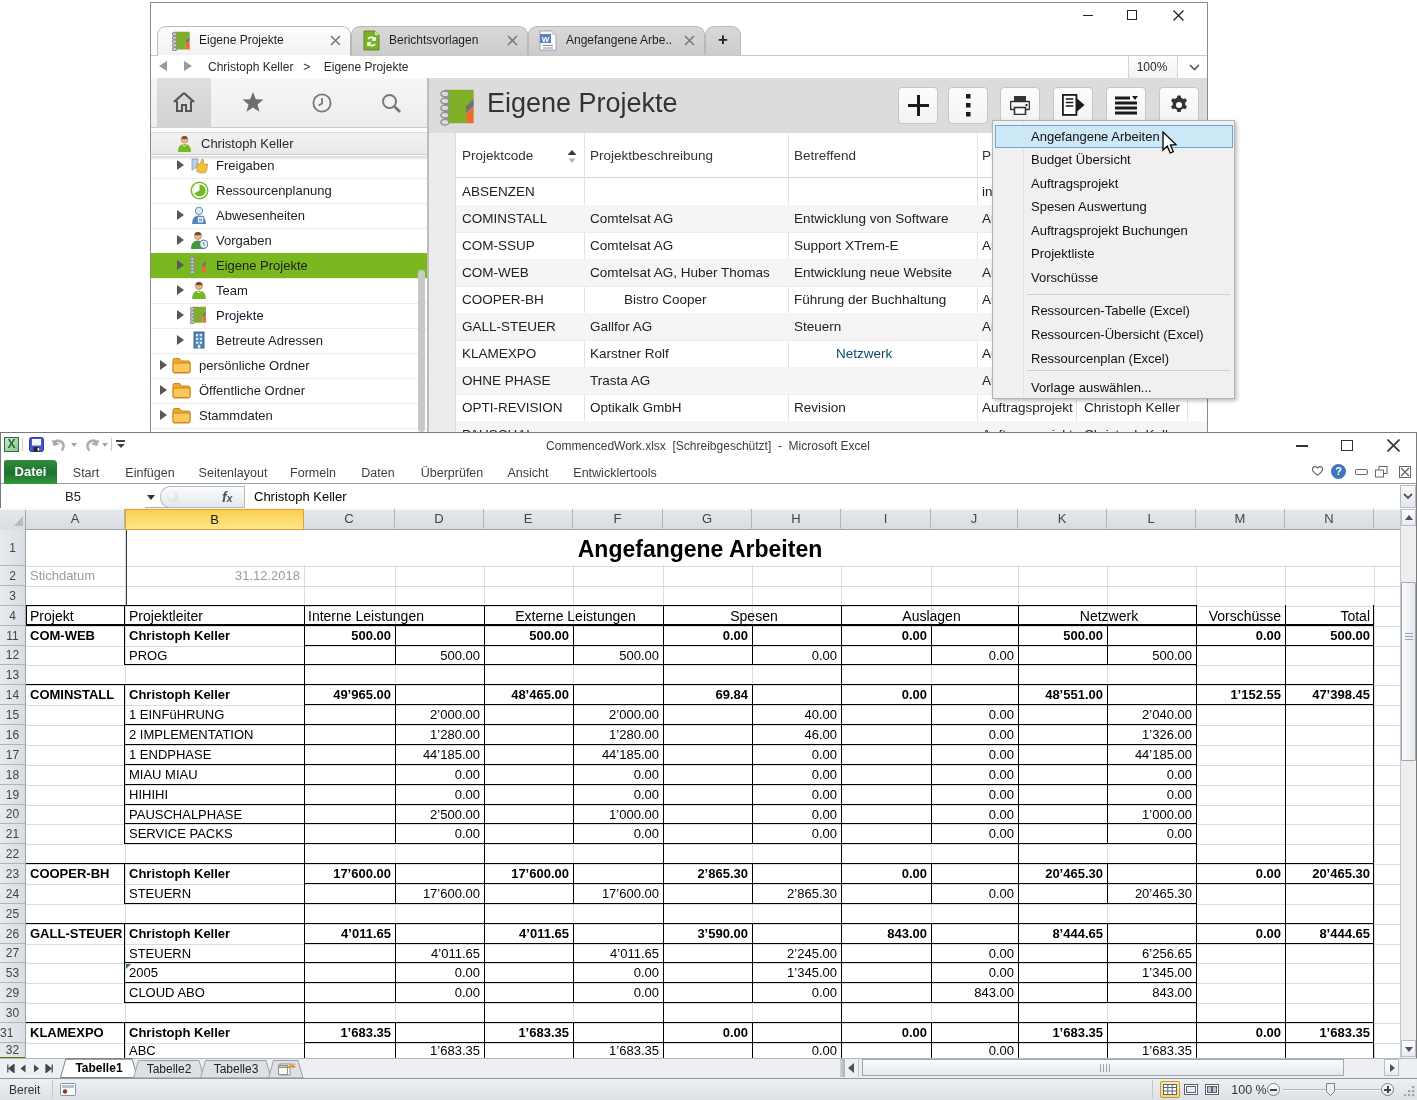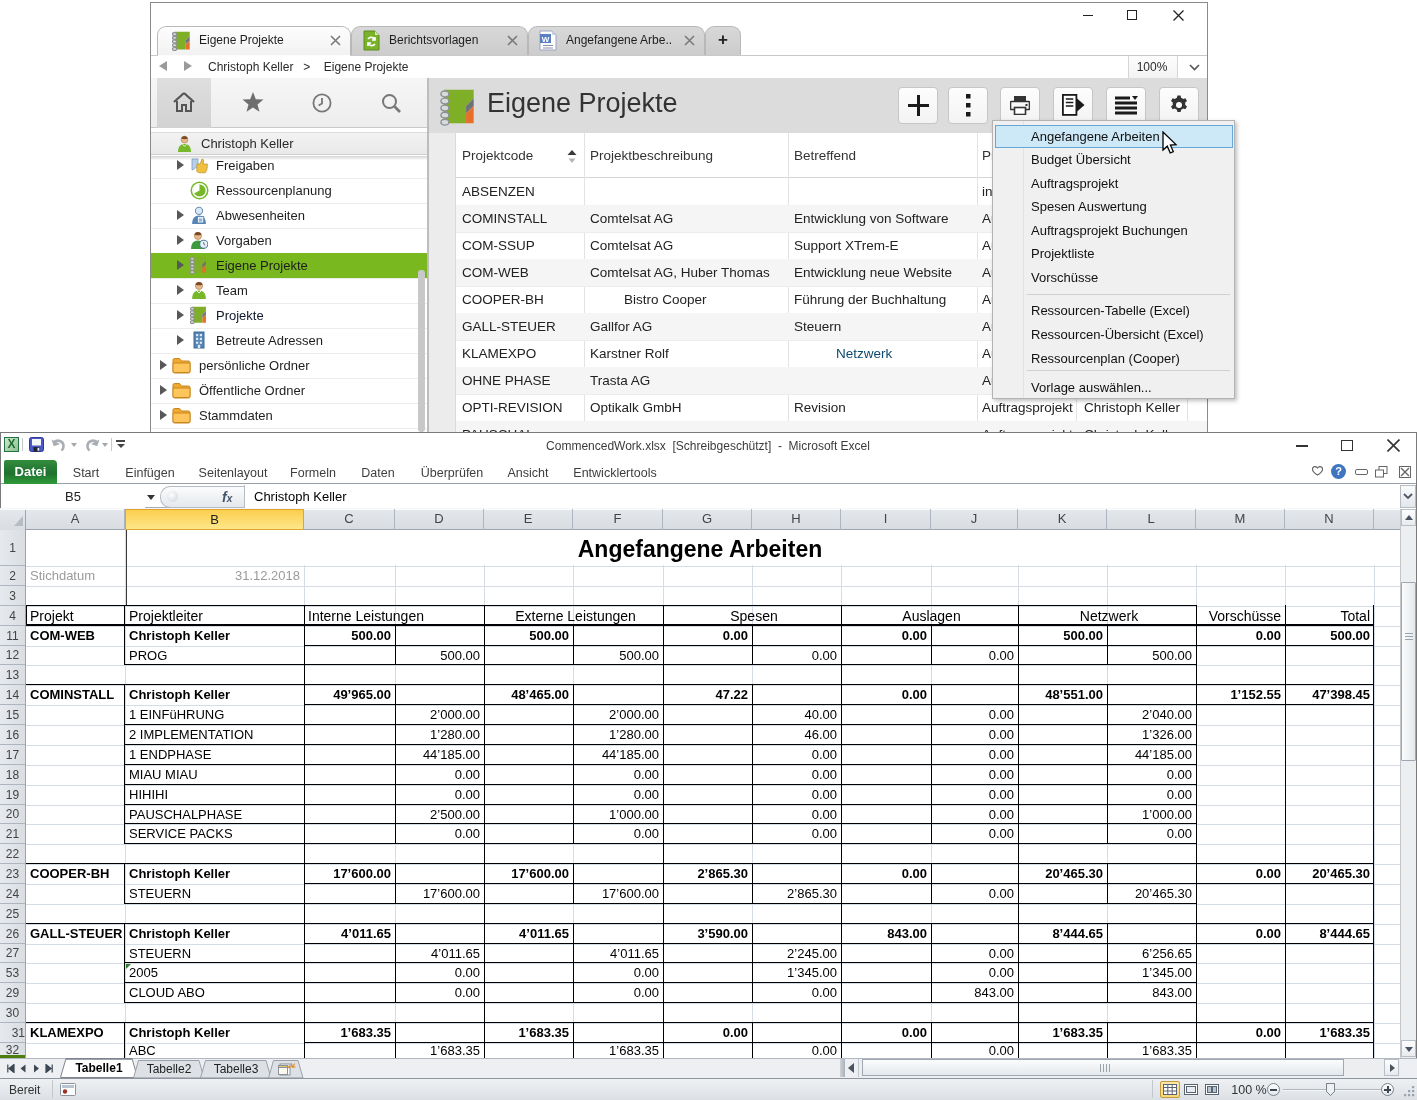--- a/index.html
+++ b/index.html
@@ -440,22 +440,22 @@
 <div class="abs" style="left:0;top:824px;width:25px;height:20px;border-bottom:1px solid #aeb5be;font-size:12px;color:#444;text-align:center;line-height:20px">21</div>
 <div class="abs" style="left:0;top:844px;width:25px;height:20px;border-bottom:1px solid #aeb5be;font-size:12px;color:#444;text-align:center;line-height:20px">22</div>
 <div class="abs" style="left:0;top:864px;width:25px;height:20px;border-bottom:1px solid #aeb5be;font-size:12px;color:#444;text-align:center;line-height:20px">23</div>
 <div class="abs" style="left:0;top:884px;width:25px;height:20px;border-bottom:1px solid #aeb5be;font-size:12px;color:#444;text-align:center;line-height:20px">24</div>
 <div class="abs" style="left:0;top:904px;width:25px;height:20px;border-bottom:1px solid #aeb5be;font-size:12px;color:#444;text-align:center;line-height:20px">25</div>
 <div class="abs" style="left:0;top:924px;width:25px;height:20px;border-bottom:1px solid #aeb5be;font-size:12px;color:#444;text-align:center;line-height:20px">26</div>
 <div class="abs" style="left:0;top:944px;width:25px;height:19px;border-bottom:1px solid #aeb5be;font-size:12px;color:#444;text-align:center;line-height:19px">27</div>
 <div class="abs" style="left:0;top:963px;width:25px;height:20px;border-bottom:1px solid #aeb5be;font-size:12px;color:#444;text-align:center;line-height:20px">53</div>
 <div class="abs" style="left:0;top:983px;width:25px;height:20px;border-bottom:1px solid #aeb5be;font-size:12px;color:#444;text-align:center;line-height:20px">29</div>
 <div class="abs" style="left:0;top:1003px;width:25px;height:20px;border-bottom:1px solid #aeb5be;font-size:12px;color:#444;text-align:center;line-height:20px">30</div>
-<div class="abs" style="left:0;top:1023px;width:25px;height:20px;border-bottom:1px solid #aeb5be;font-size:12px;color:#444;text-align:right;line-height:20px">31</div>
-<div class="abs" style="left:0;top:1043px;width:25px;height:15px;border-bottom:3px solid #4d7c0f;font-size:12px;color:#444;text-align:center;line-height:15px">32</div>
+<div class="abs" style="left:0;top:1023px;width:25px;height:20px;border-bottom:1px solid #aeb5be;font-size:12px;color:#444;text-align:left;line-height:20px">31</div>
+<div class="abs" style="left:0;top:1043px;width:25px;height:15px;border-bottom:1px solid #4d7c0f;font-size:12px;color:#444;text-align:center;line-height:15px">32</div>
 <div class="abs" style="left:125px;top:530px;width:1px;height:528px;background:#d6dce5"></div>
 <div class="abs" style="left:304px;top:530px;width:1px;height:528px;background:#d6dce5"></div>
 <div class="abs" style="left:395px;top:530px;width:1px;height:528px;background:#d6dce5"></div>
 <div class="abs" style="left:484px;top:530px;width:1px;height:528px;background:#d6dce5"></div>
 <div class="abs" style="left:573px;top:530px;width:1px;height:528px;background:#d6dce5"></div>
 <div class="abs" style="left:663px;top:530px;width:1px;height:528px;background:#d6dce5"></div>
 <div class="abs" style="left:752px;top:530px;width:1px;height:528px;background:#d6dce5"></div>
 <div class="abs" style="left:841px;top:530px;width:1px;height:528px;background:#d6dce5"></div>
 <div class="abs" style="left:931px;top:530px;width:1px;height:528px;background:#d6dce5"></div>
 <div class="abs" style="left:1018px;top:530px;width:1px;height:528px;background:#d6dce5"></div>
@@ -515,21 +515,21 @@
 <div class="abs" style="left:125px;top:646px;width:179px;height:19px;font-size:13px;font-weight:normal;color:#000;text-align:left;line-height:19px;padding:0 4px;white-space:nowrap;overflow:hidden">PROG</div>
 <div class="abs" style="left:395px;top:646px;width:89px;height:19px;font-size:13px;font-weight:normal;color:#000;text-align:right;line-height:19px;padding:0 4px;white-space:nowrap;overflow:hidden">500.00</div>
 <div class="abs" style="left:573px;top:646px;width:90px;height:19px;font-size:13px;font-weight:normal;color:#000;text-align:right;line-height:19px;padding:0 4px;white-space:nowrap;overflow:hidden">500.00</div>
 <div class="abs" style="left:752px;top:646px;width:89px;height:19px;font-size:13px;font-weight:normal;color:#000;text-align:right;line-height:19px;padding:0 4px;white-space:nowrap;overflow:hidden">0.00</div>
 <div class="abs" style="left:931px;top:646px;width:87px;height:19px;font-size:13px;font-weight:normal;color:#000;text-align:right;line-height:19px;padding:0 4px;white-space:nowrap;overflow:hidden">0.00</div>
 <div class="abs" style="left:1107px;top:646px;width:89px;height:19px;font-size:13px;font-weight:normal;color:#000;text-align:right;line-height:19px;padding:0 4px;white-space:nowrap;overflow:hidden">500.00</div>
 <div class="abs" style="left:26px;top:685px;width:99px;height:20px;font-size:13px;font-weight:bold;color:#000;text-align:left;line-height:20px;padding:0 4px;white-space:nowrap;overflow:hidden">COMINSTALL</div>
 <div class="abs" style="left:125px;top:685px;width:179px;height:20px;font-size:13px;font-weight:bold;color:#000;text-align:left;line-height:20px;padding:0 4px;white-space:nowrap;overflow:hidden">Christoph Keller</div>
 <div class="abs" style="left:304px;top:685px;width:91px;height:20px;font-size:13px;font-weight:bold;color:#000;text-align:right;line-height:20px;padding:0 4px;white-space:nowrap;overflow:hidden">49’965.00</div>
 <div class="abs" style="left:484px;top:685px;width:89px;height:20px;font-size:13px;font-weight:bold;color:#000;text-align:right;line-height:20px;padding:0 4px;white-space:nowrap;overflow:hidden">48’465.00</div>
-<div class="abs" style="left:663px;top:685px;width:89px;height:20px;font-size:13px;font-weight:bold;color:#000;text-align:right;line-height:20px;padding:0 4px;white-space:nowrap;overflow:hidden">47.22</div>
+<div class="abs" style="left:663px;top:685px;width:89px;height:20px;font-size:13px;font-weight:bold;color:#000;text-align:right;line-height:20px;padding:0 4px;white-space:nowrap;overflow:hidden">69.84</div>
 <div class="abs" style="left:841px;top:685px;width:90px;height:20px;font-size:13px;font-weight:bold;color:#000;text-align:right;line-height:20px;padding:0 4px;white-space:nowrap;overflow:hidden">0.00</div>
 <div class="abs" style="left:1018px;top:685px;width:89px;height:20px;font-size:13px;font-weight:bold;color:#000;text-align:right;line-height:20px;padding:0 4px;white-space:nowrap;overflow:hidden">48’551.00</div>
 <div class="abs" style="left:1196px;top:685px;width:89px;height:20px;font-size:13px;font-weight:bold;color:#000;text-align:right;line-height:20px;padding:0 4px;white-space:nowrap;overflow:hidden">1’152.55</div>
 <div class="abs" style="left:1285px;top:685px;width:89px;height:20px;font-size:13px;font-weight:bold;color:#000;text-align:right;line-height:20px;padding:0 4px;white-space:nowrap;overflow:hidden">47’398.45</div>
 <div class="abs" style="left:125px;top:705px;width:179px;height:20px;font-size:13px;font-weight:normal;color:#000;text-align:left;line-height:20px;padding:0 4px;white-space:nowrap;overflow:hidden">1 EINFüHRUNG</div>
 <div class="abs" style="left:395px;top:705px;width:89px;height:20px;font-size:13px;font-weight:normal;color:#000;text-align:right;line-height:20px;padding:0 4px;white-space:nowrap;overflow:hidden">2’000.00</div>
 <div class="abs" style="left:573px;top:705px;width:90px;height:20px;font-size:13px;font-weight:normal;color:#000;text-align:right;line-height:20px;padding:0 4px;white-space:nowrap;overflow:hidden">2’000.00</div>
 <div class="abs" style="left:752px;top:705px;width:89px;height:20px;font-size:13px;font-weight:normal;color:#000;text-align:right;line-height:20px;padding:0 4px;white-space:nowrap;overflow:hidden">40.00</div>
 <div class="abs" style="left:931px;top:705px;width:87px;height:20px;font-size:13px;font-weight:normal;color:#000;text-align:right;line-height:20px;padding:0 4px;white-space:nowrap;overflow:hidden">0.00</div>
 <div class="abs" style="left:1107px;top:705px;width:89px;height:20px;font-size:13px;font-weight:normal;color:#000;text-align:right;line-height:20px;padding:0 4px;white-space:nowrap;overflow:hidden">2’040.00</div>
@@ -787,18 +787,18 @@
 <div class="abs" style="left:994.5px;top:124.5px;width:238px;height:23.5px;background:#cde8f6;border:1px solid #66a7d8"></div>
 <div class="abs" style="left:1031px;top:124.5px;width:195px;height:23.5px;font-size:13px;color:#111;line-height:23.5px;white-space:nowrap">Angefangene Arbeiten</div>
 <div class="abs" style="left:1031px;top:148px;width:195px;height:23.5px;font-size:13px;color:#111;line-height:23.5px;white-space:nowrap">Budget Übersicht</div>
 <div class="abs" style="left:1031px;top:171.5px;width:195px;height:23.5px;font-size:13px;color:#111;line-height:23.5px;white-space:nowrap">Auftragsprojekt</div>
 <div class="abs" style="left:1031px;top:195px;width:195px;height:23.5px;font-size:13px;color:#111;line-height:23.5px;white-space:nowrap">Spesen Auswertung</div>
 <div class="abs" style="left:1031px;top:218.5px;width:195px;height:23.5px;font-size:13px;color:#111;line-height:23.5px;white-space:nowrap">Auftragsprojekt Buchungen</div>
 <div class="abs" style="left:1031px;top:242px;width:195px;height:23.5px;font-size:13px;color:#111;line-height:23.5px;white-space:nowrap">Projektliste</div>
 <div class="abs" style="left:1031px;top:265.5px;width:195px;height:23.5px;font-size:13px;color:#111;line-height:23.5px;white-space:nowrap">Vorschüsse</div>
 <div class="abs" style="left:1031px;top:299.2px;width:195px;height:23.5px;font-size:13px;color:#111;line-height:23.5px;white-space:nowrap">Ressourcen-Tabelle (Excel)</div>
 <div class="abs" style="left:1031px;top:322.9px;width:195px;height:23.5px;font-size:13px;color:#111;line-height:23.5px;white-space:nowrap">Ressourcen-Übersicht (Excel)</div>
-<div class="abs" style="left:1031px;top:346.6px;width:195px;height:23.5px;font-size:13px;color:#111;line-height:23.5px;white-space:nowrap">Ressourcenplan (Cooper)</div>
+<div class="abs" style="left:1031px;top:346.6px;width:195px;height:23.5px;font-size:13px;color:#111;line-height:23.5px;white-space:nowrap">Ressourcenplan (Excel)</div>
 <div class="abs" style="left:1031px;top:375.7px;width:195px;height:23.5px;font-size:13px;color:#111;line-height:23.5px;white-space:nowrap">Vorlage auswählen...</div>
 <div class="abs" style="left:1027px;top:293.5px;width:203px;height:1px;background:#d0d0d0"></div>
 <div class="abs" style="left:1027px;top:370px;width:203px;height:1px;background:#d0d0d0"></div>
 <svg class="abs" style="left:1162px;top:131px" width="17" height="24" viewBox="0 0 17 24">
 <path d="M1 1 L1 19 L5.3 15.2 L8.2 22 L11.3 20.6 L8.4 14 L14 13.6 Z" fill="#fff" stroke="#000" stroke-width="1.3"></path>
   </svg>
 </body></html>

